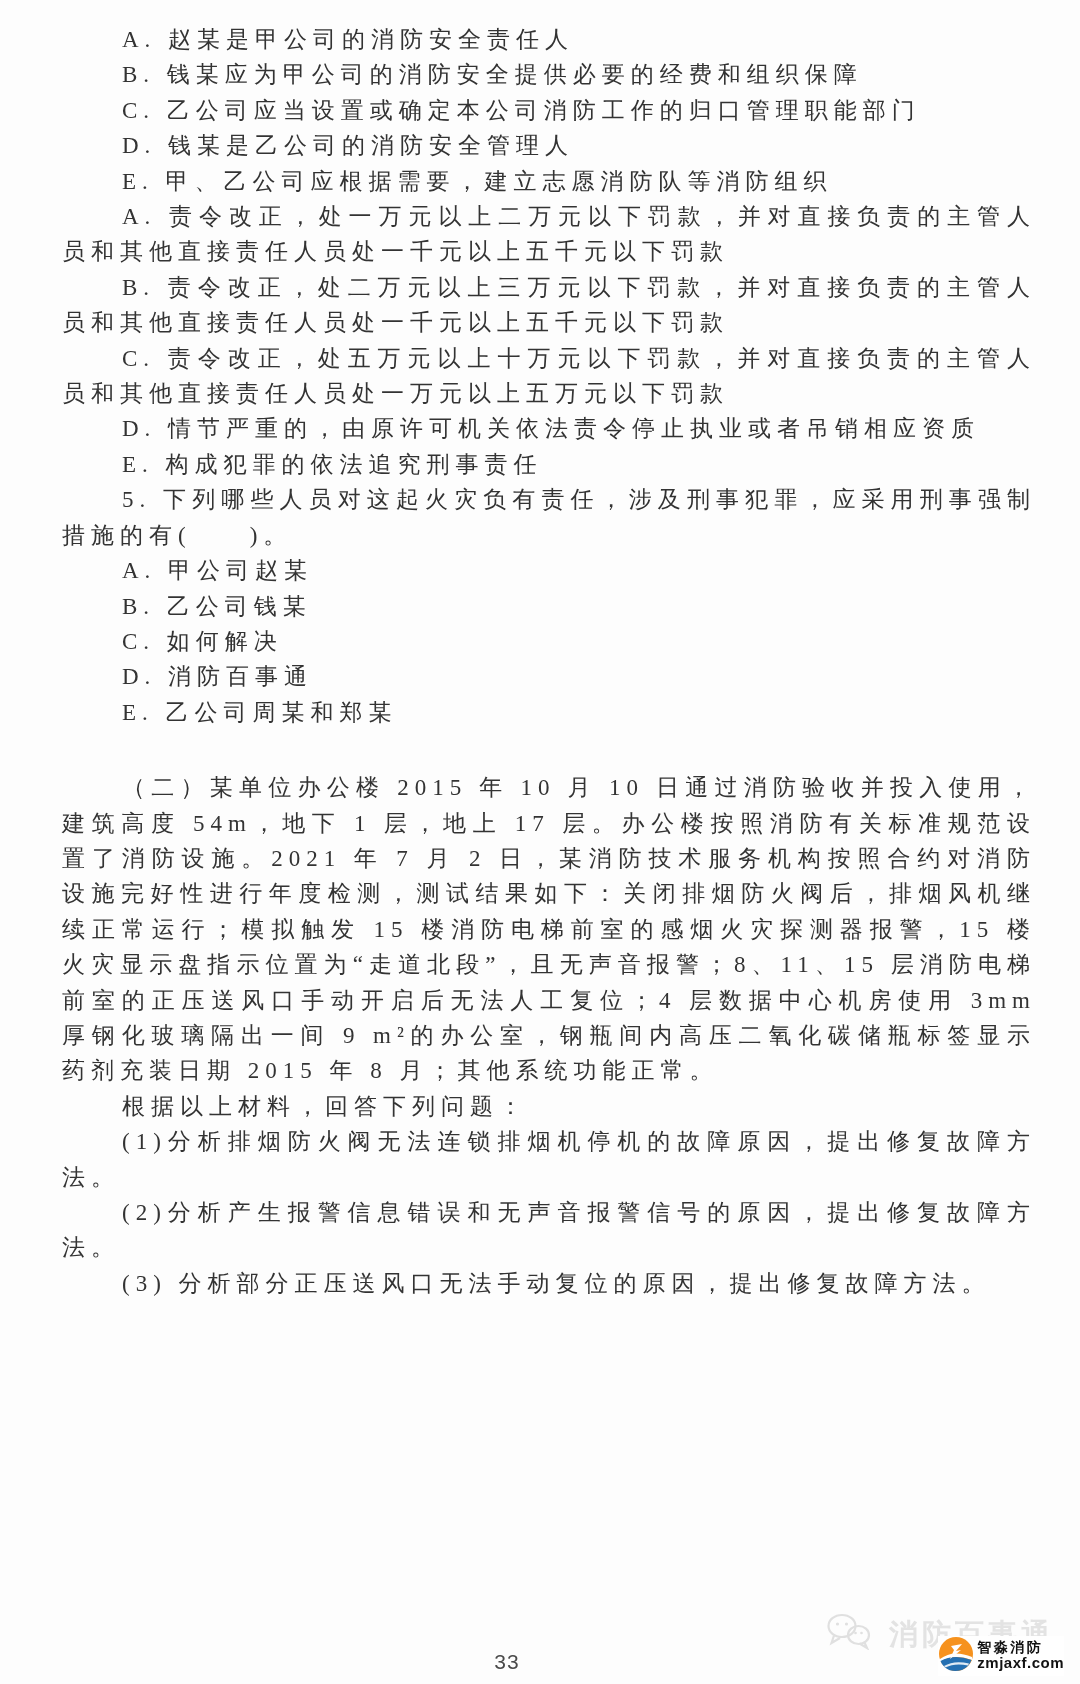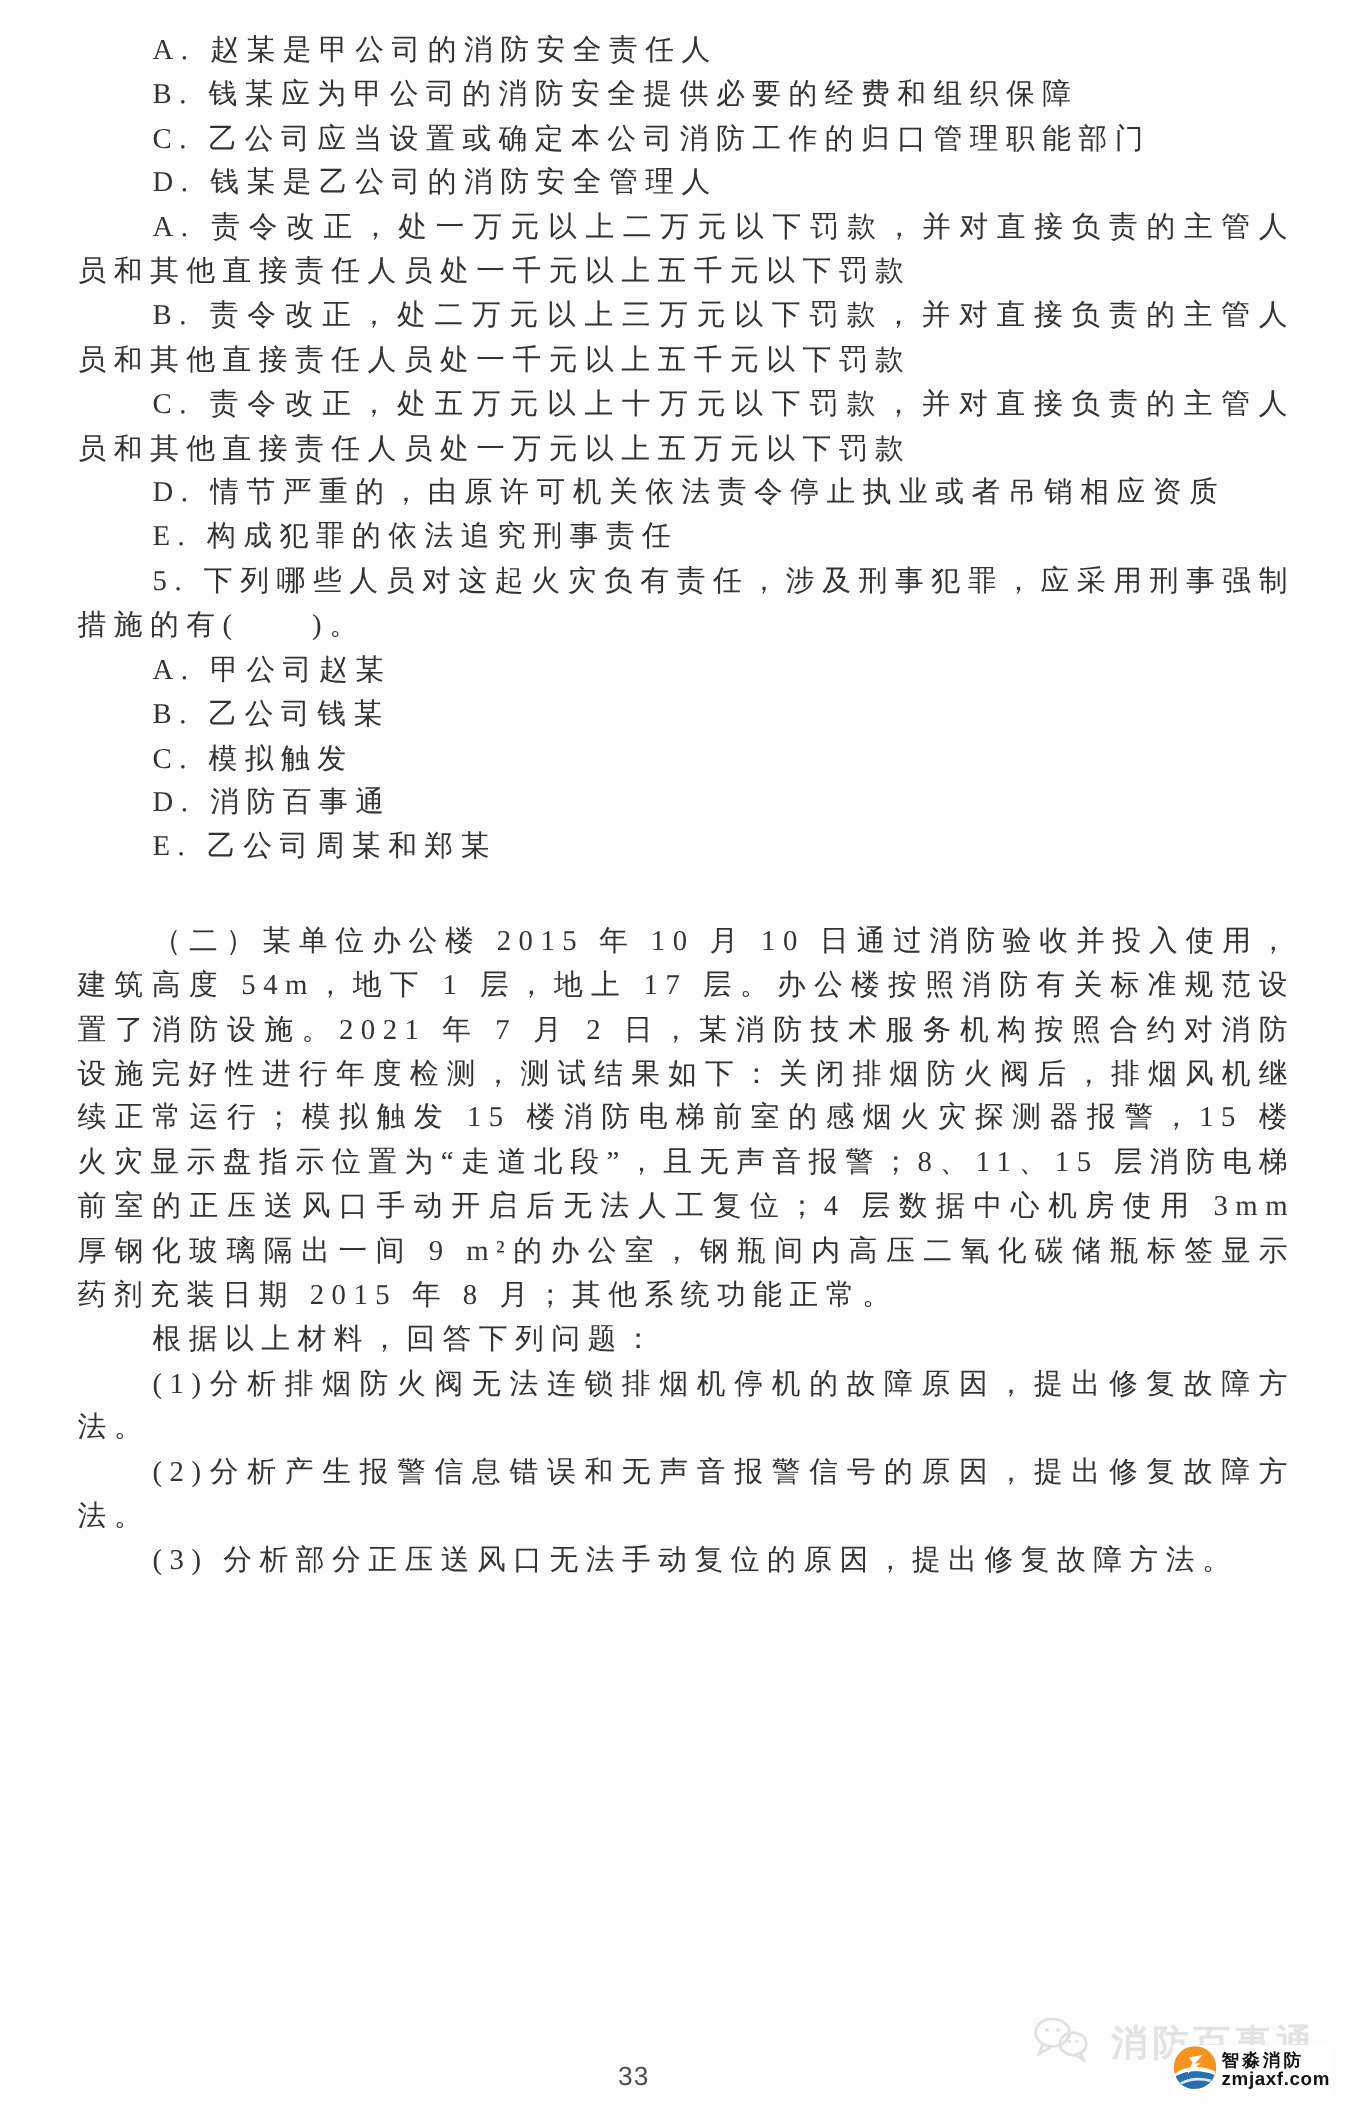--- a/index.html
+++ b/index.html
@@ -85,29 +85,30 @@
 </style>
 </head>
 <body>
 
 <div class="page-body">
   <div class="section">
       <p class="para">A. 赵某是甲公司的消防安全责任人</p>
       <p class="para">B. 钱某应为甲公司的消防安全提供必要的经费和组织保障</p>
       <p class="para">C. 乙公司应当设置或确定本公司消防工作的归口管理职能部门</p>
       <p class="para">D. 钱某是乙公司的消防安全管理人</p>
+      <p class="para">E. 甲、乙公司应根据需要，建立志愿消防队等消防组织</p>
       <p class="para">A. 责令改正，处一万元以上二万元以下罚款，并对直接负责的主管人员和其他直接责任人员处一千元以上五千元以下罚款</p>
       <p class="para">B. 责令改正，处二万元以上三万元以下罚款，并对直接负责的主管人员和其他直接责任人员处一千元以上五千元以下罚款</p>
       <p class="para">C. 责令改正，处五万元以上十万元以下罚款，并对直接负责的主管人员和其他直接责任人员处一万元以上五万元以下罚款</p>
       <p class="para">D. 情节严重的，由原许可机关依法责令停止执业或者吊销相应资质</p>
       <p class="para">E. 构成犯罪的依法追究刑事责任</p>
       <p class="para">5. 下列哪些人员对这起火灾负有责任，涉及刑事犯罪，应采用刑事强制措施的有(　　)。</p>
       <p class="para">A. 甲公司赵某</p>
       <p class="para">B. 乙公司钱某</p>
-      <p class="para">C. 模拟触发</p>
+      <p class="para">C. 如何解决</p>
       <p class="para">D. 消防百事通</p>
       <p class="para">E. 乙公司周某和郑某</p>
     </div>
   <div class="section section-gap">
       <p class="para">（二）某单位办公楼 2015 年 10 月 10 日通过消防验收并投入使用，建筑高度 54m，地下 1 层，地上 17 层。办公楼按照消防有关标准规范设置了消防设施。2021 年 7 月 2 日，某消防技术服务机构按照合约对消防设施完好性进行年度检测，测试结果如下：关闭排烟防火阀后，排烟风机继续正常运行；模拟触发 15 楼消防电梯前室的感烟火灾探测器报警，15 楼火灾显示盘指示位置为“走道北段”，且无声音报警；8、11、15 层消防电梯前室的正压送风口手动开启后无法人工复位；4 层数据中心机房使用 3mm 厚钢化玻璃隔出一间 9 m²的办公室，钢瓶间内高压二氧化碳储瓶标签显示药剂充装日期 2015 年 8 月；其他系统功能正常。</p>
       <p class="para">根据以上材料，回答下列问题：</p>
       <p class="para">(1)分析排烟防火阀无法连锁排烟机停机的故障原因，提出修复故障方法。</p>
       <p class="para">(2)分析产生报警信息错误和无声音报警信号的原因，提出修复故障方法。</p>
       <p class="para">(3) 分析部分正压送风口无法手动复位的原因，提出修复故障方法。</p>
     </div>

